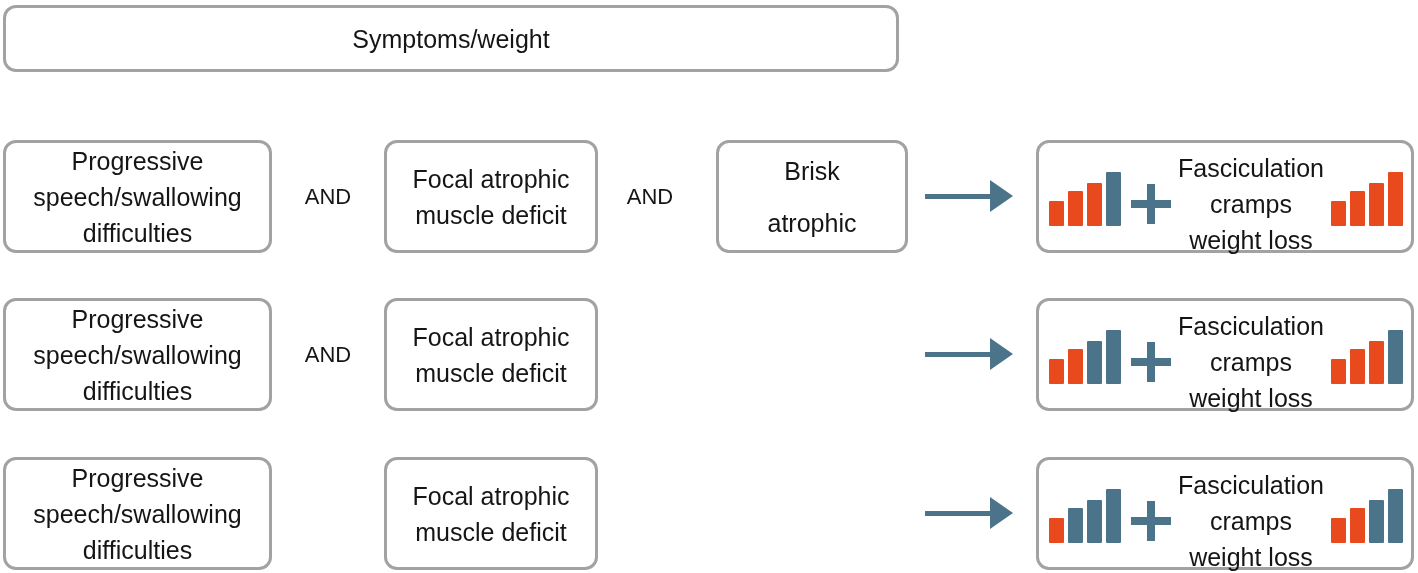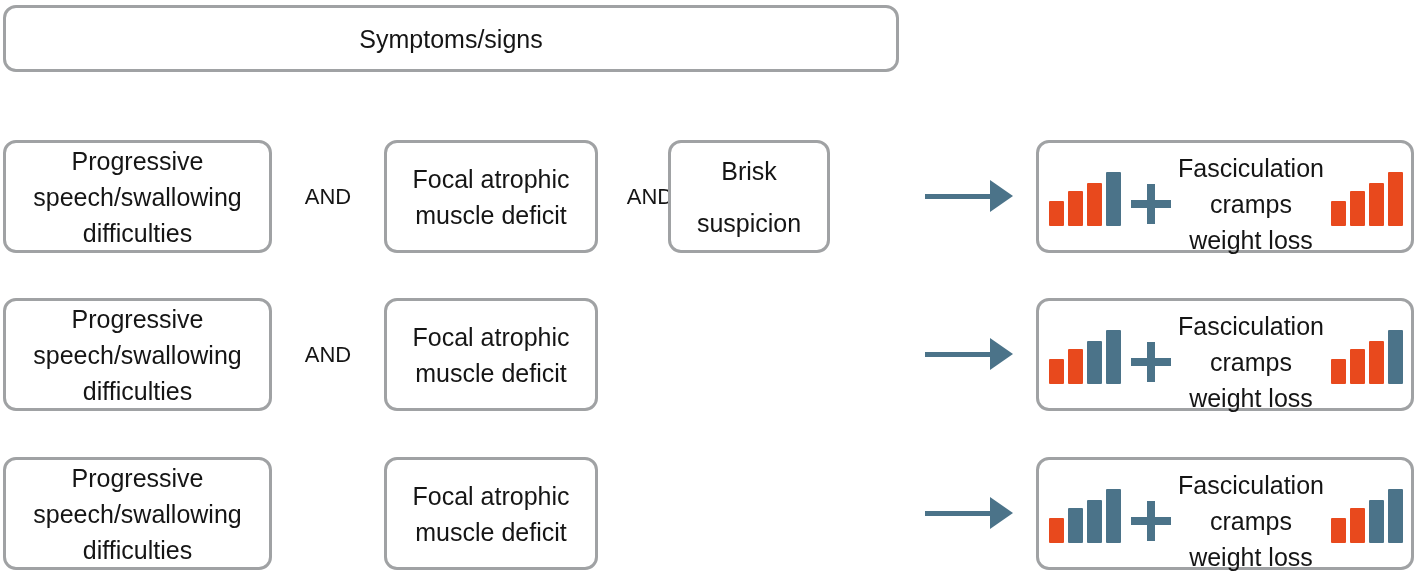--- a/index.html
+++ b/index.html
@@ -18,21 +18,21 @@
   .hdr-symptoms  { left:3px;    top:5px; width:896px; height:67px; }
   .hdr-suspicion { left:1036px; top:5px; width:378px; height:67px; }
 
   .row { position:absolute; left:0; width:1418px; height:113px; }
   .row-1 { top:140px; }
   .row-2 { top:298px; }
   .row-3 { top:457px; }
 
   .cond-a { left:3px;   top:0; width:269px; height:113px; }
   .cond-b { left:384px; top:0; width:214px; height:113px; }
-  .cond-c { left:668px; top:0; width:162px; height:113px;gap:16px; }
+  .cond-c { left:716px; top:0; width:192px; height:113px;gap:16px; }
 
   .op {
     position:absolute; top:0; height:113px; width:100px;
     display:flex; align-items:center; justify-content:center; font-size:22px;
   }
   .op-1 { left:278px; }
   .op-2 { left:600px; }
 
   .arrow { position:absolute; left:925px; top:40px; width:88px; height:33px; }
   .arrow .shaft { position:absolute; left:0; top:14px; width:70px; height:5px; background:var(--accent,#4b7389); }
@@ -55,38 +55,38 @@
   .plus::before { content:""; position:absolute; left:0; top:16px; width:40px; height:8px; background:var(--accent,#4b7389); }
   .plus::after  { content:""; position:absolute; left:16px; top:0; width:8px; height:40px; background:var(--accent,#4b7389); }
   .rlabel { flex:1 1 auto; align-self:center; text-align:center; font-size:25px; line-height:1.44; padding:0 2px; }
 </style>
 </head>
 <body>
 
 <div class="canvas">
 
   <div class="box hdr-symptoms">
-    <div>Symptoms/signs</div>
+    <div>Symptoms/weight</div>
   </div>
 
   <div class="row row-1">
     <div class="box cond-a">
       <div>Progressive</div>
       <div>speech/swallowing</div>
       <div>difficulties</div>
     </div>
     <div class="op op-1">AND</div>
     <div class="box cond-b">
       <div>Focal atrophic</div>
       <div>muscle deficit</div>
     </div>
     <div class="op op-2">AND</div>
     <div class="box cond-c">
       <div>Brisk</div>
-      <div>suspicion</div>
+      <div>atrophic</div>
     </div>
     <div class="arrow">
       <div class="shaft"></div>
       <div class="head"></div>
     </div>
     <div class="box result">
       <div class="meter">
           <div class="bar" style="background: rgb(232, 73, 29); height: 25px;"></div>
           <div class="bar" style="background: rgb(232, 73, 29); height: 35px;"></div>
           <div class="bar" style="background: rgb(232, 73, 29); height: 43px;"></div>

